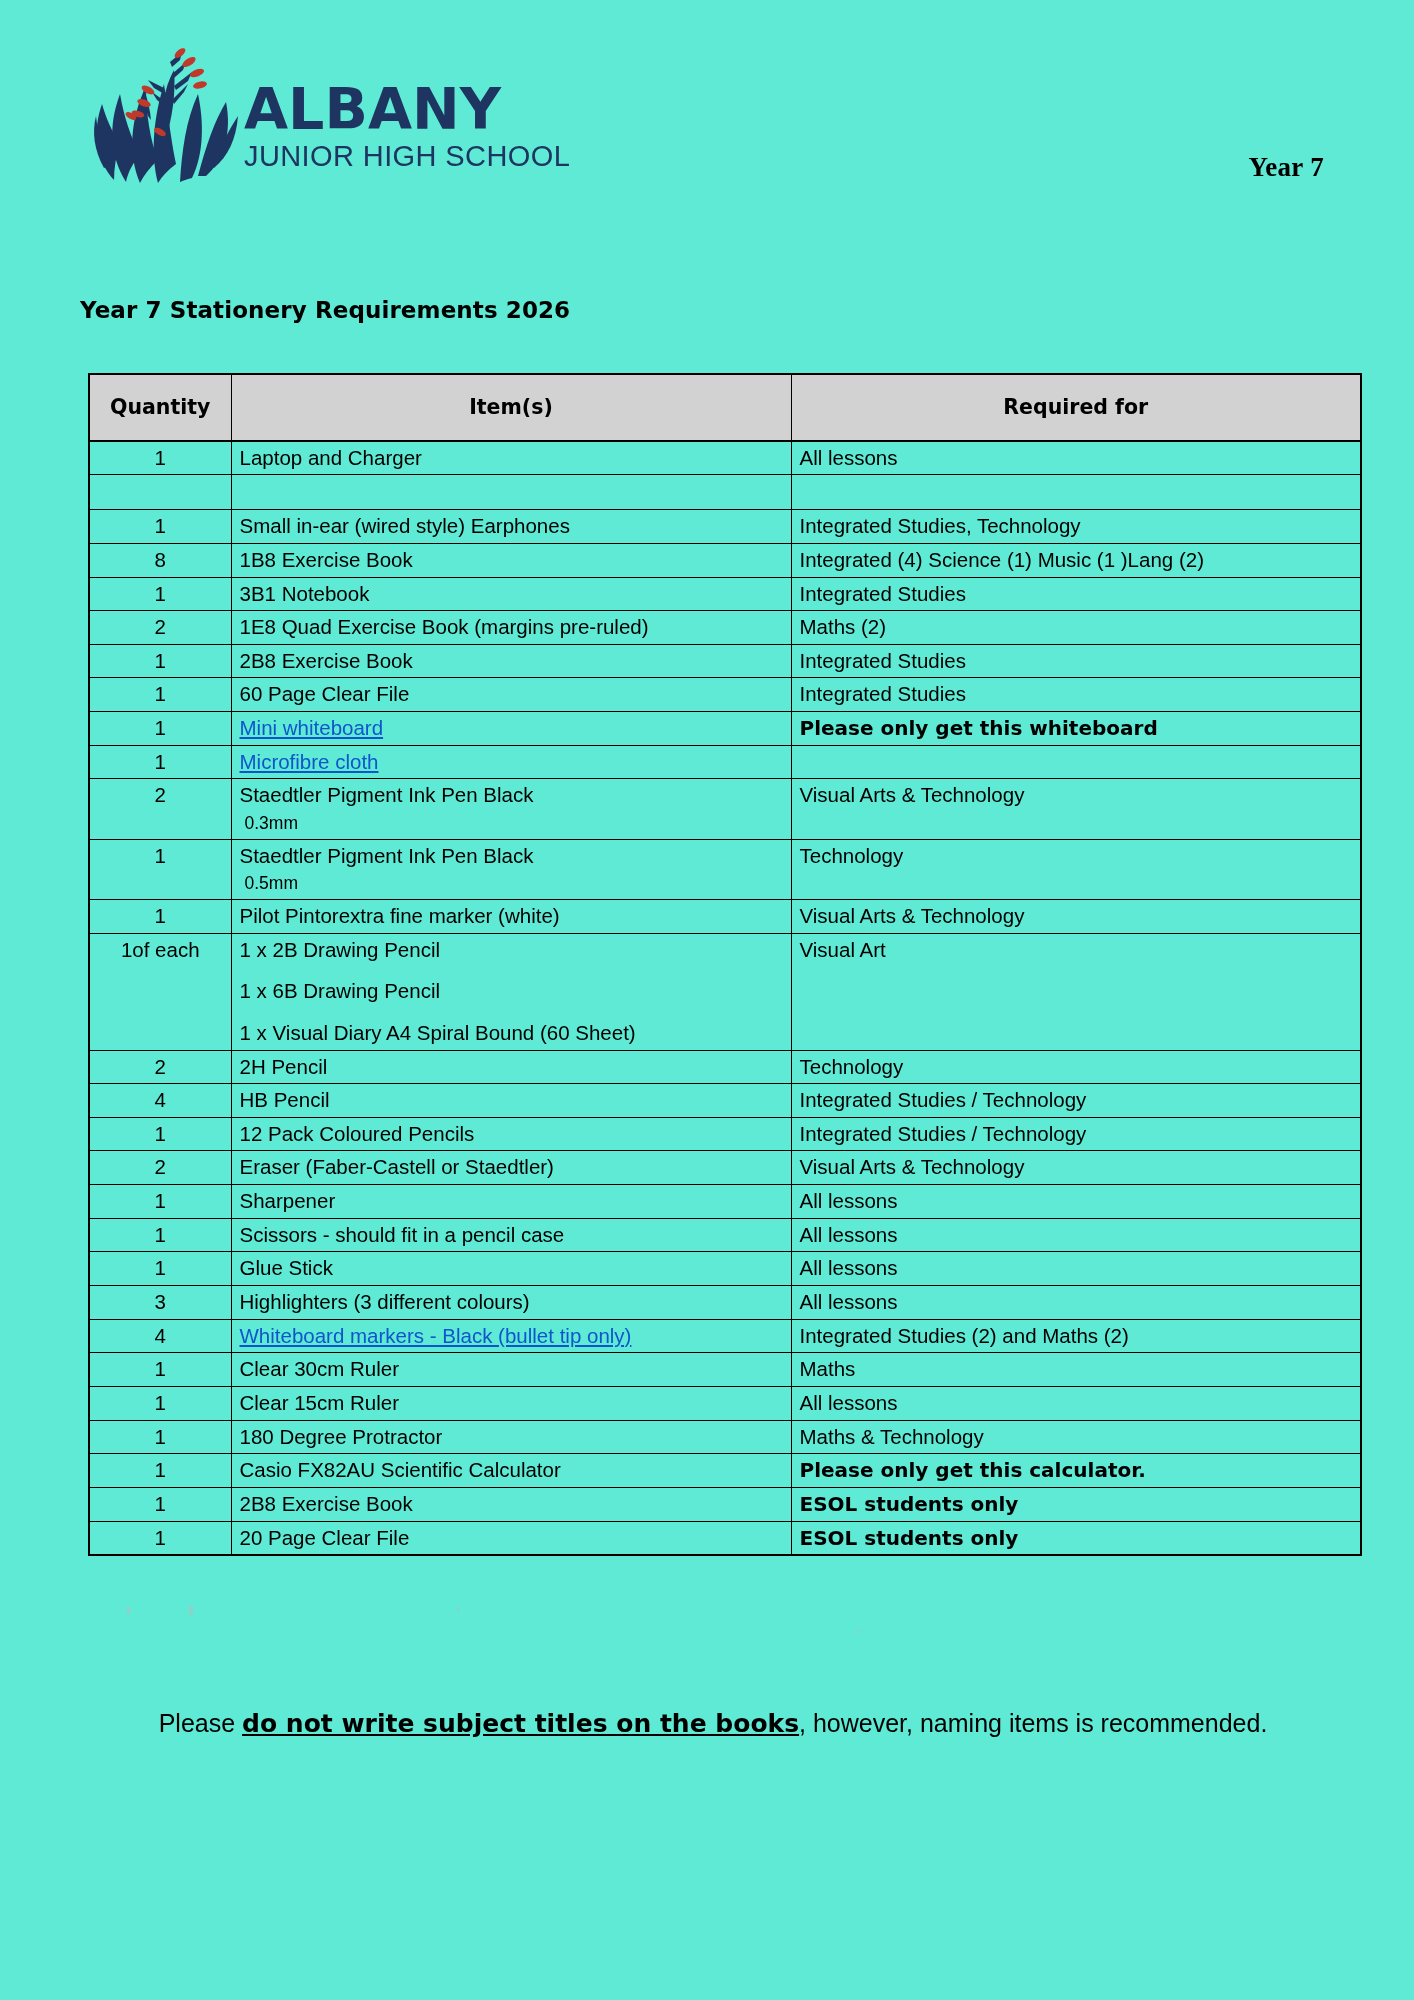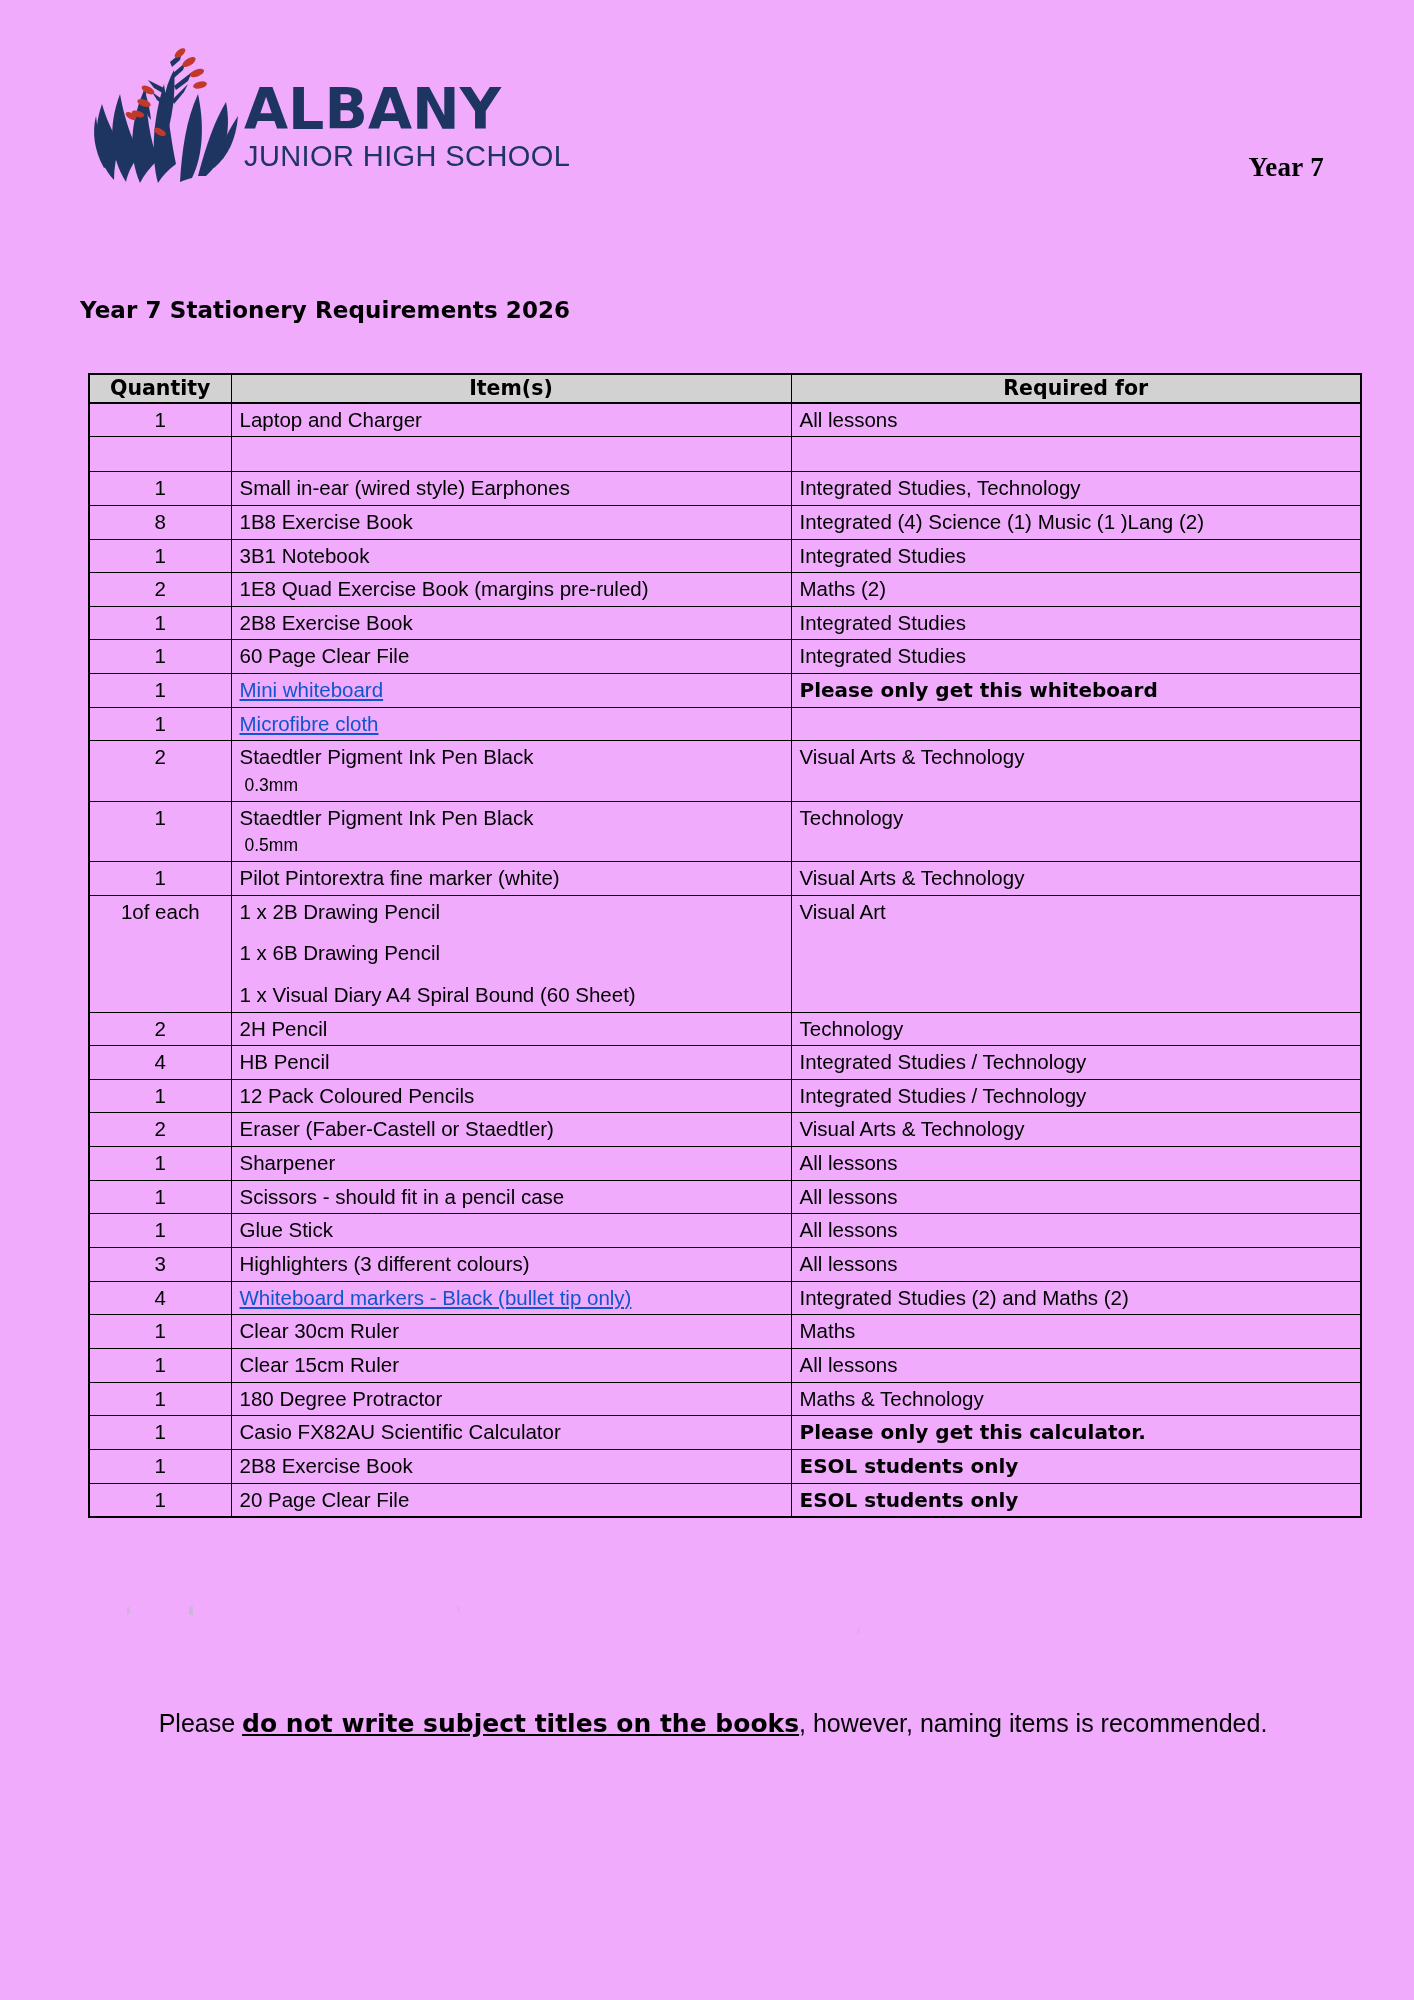--- a/index.html
+++ b/index.html
@@ -12,21 +12,21 @@
     height: 2000px;
     position: relative;
     font-family: "Liberation Sans", sans-serif;
     color: #000000;
     overflow: hidden;
   }
 
   .page {
     position: absolute;
     inset: 0;
-    background: #f0abfc;
+    background: #5eead4;
   }
 
   
   .header {
     position: absolute;
     left: 0; right: 0;
     top: 40px;
     height: 180px;
   }
   .logo-block {
@@ -115,21 +115,21 @@
     vertical-align: top;
     line-height: 1.3;
     height: 23px;
   }
   table.req thead th {
     background: #d2d2d2;
     font-family: "DejaVu Sans", sans-serif;
     font-weight: bold;
     font-size: 20.5px;
     text-align: center;
-    padding: 0 8px;
+    padding: 19px 8px;
     border: 1.5px solid #000;
     border-bottom: 2.5px solid #000;
   }
   td.qty {
     text-align: center;
     font-size: 20.5px;
   }
   td.item { padding-left: 11px; }
   td.forr { padding-left: 11px; }
 

